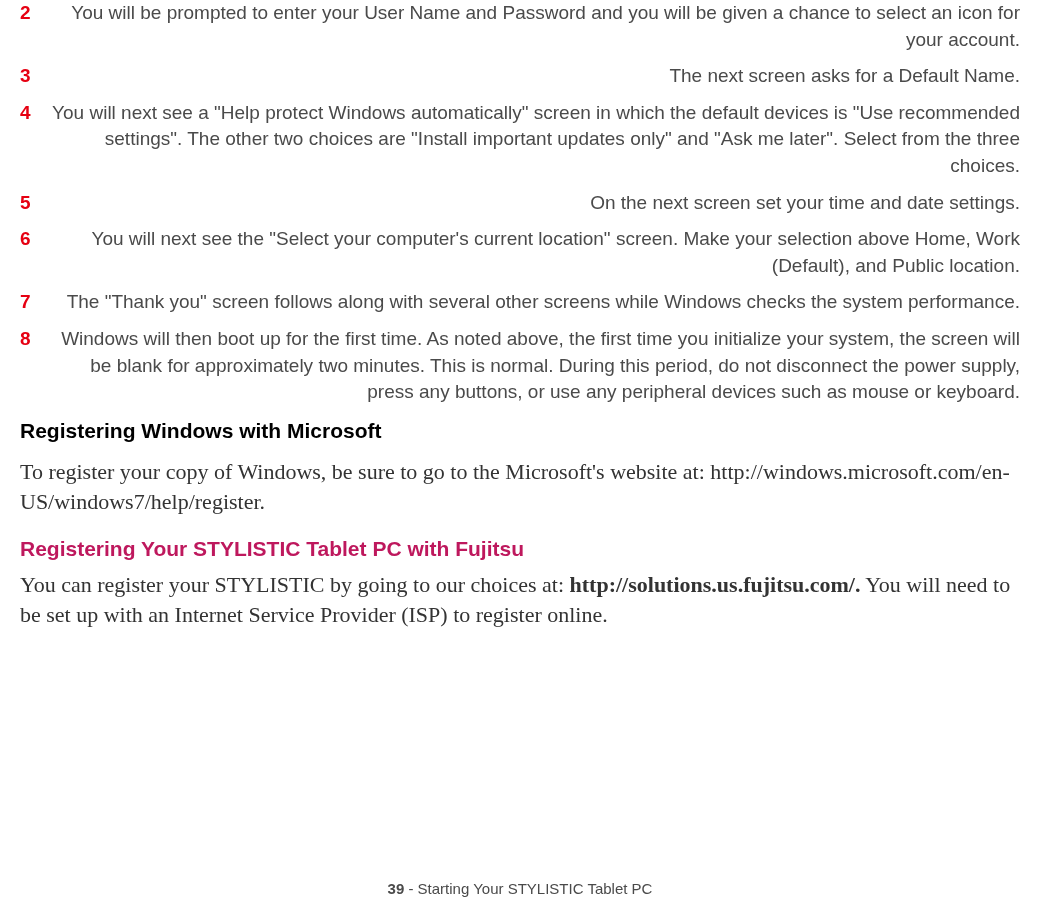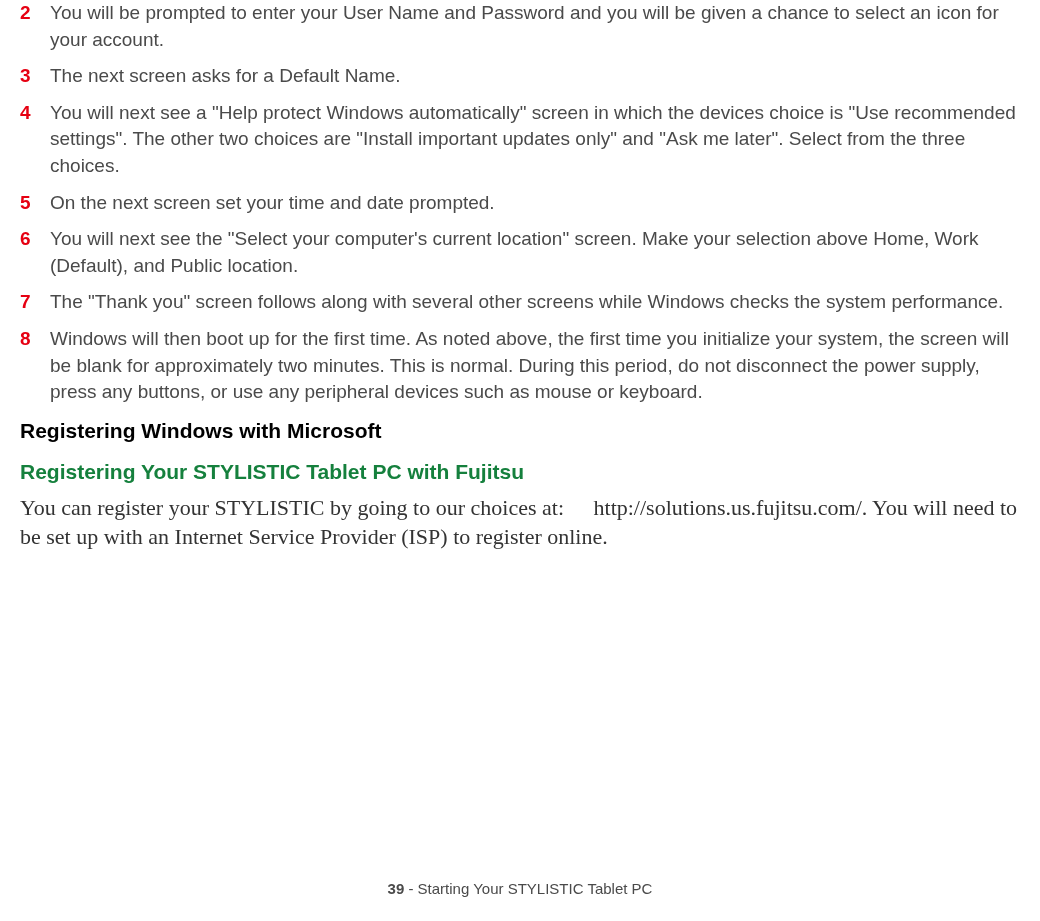--- a/index.html
+++ b/index.html
@@ -25,47 +25,47 @@
     margin-bottom: 10px;
   }
   .num {
     color: #e60012;
     font-weight: bold;
     width: 30px;
     flex: 0 0 30px;
   }
   .text {
     flex: 1;
+    text-align: right;
   }
   .heading-black {
     font-weight: bold;
     color: #000000;
     font-family: Arial, Helvetica, sans-serif;
     font-size: 21px;
     margin-top: 6px;
     margin-bottom: 12px;
   }
   .body-serif {
     font-family: "Times New Roman", Times, serif;
     font-size: 22px;
     color: #333;
     line-height: 1.35;
     margin-bottom: 18px;
   }
   .heading-red {
-    color: #15803d;
+    color: #be185d;
     font-weight: bold;
     font-family: Arial, Helvetica, sans-serif;
     font-size: 21px;
     margin-top: 12px;
     margin-bottom: 6px;
   }
   .body-serif .bold {
-    font-weight: normal;
-    margin-left: 24px;
+    font-weight: bold;
   }
   .footer {
     position: absolute;
     bottom: 22px;
     width: 1040px;
     text-align: center;
     font-family: Arial, Helvetica, sans-serif;
     font-size: 15px;
     color: #4a4a4a;
     left: 0;
@@ -84,44 +84,45 @@
     <div class="text">You will be prompted to enter your User Name and Password and you will be given a chance to select an icon for your account.</div>
   </div>
 
   <div class="step">
     <div class="num">3</div>
     <div class="text">The next screen asks for a Default Name.</div>
   </div>
 
   <div class="step">
     <div class="num">4</div>
-    <div class="text">You will next see a "Help protect Windows automatically" screen in which the devices choice is "Use recommended settings". The other two choices are "Install important updates only" and "Ask me later". Select from the three choices.</div>
+    <div class="text">You will next see a "Help protect Windows automatically" screen in which the default devices is "Use recommended settings". The other two choices are "Install important updates only" and "Ask me later". Select from the three choices.</div>
   </div>
 
   <div class="step">
     <div class="num">5</div>
-    <div class="text">On the next screen set your time and date prompted.</div>
+    <div class="text">On the next screen set your time and date settings.</div>
   </div>
 
   <div class="step">
     <div class="num">6</div>
     <div class="text">You will next see the "Select your computer's current location" screen. Make your selection above Home, Work (Default), and Public location.</div>
   </div>
 
   <div class="step">
     <div class="num">7</div>
     <div class="text">The "Thank you" screen follows along with several other screens while Windows checks the system performance.</div>
   </div>
 
   <div class="step">
     <div class="num">8</div>
     <div class="text">Windows will then boot up for the first time. As noted above, the first time you initialize your system, the screen will be blank for approximately two minutes. This is normal. During this period, do not disconnect the power supply, press any buttons, or use any peripheral devices such as mouse or keyboard.</div>
   </div>
 
   <div class="heading-black">Registering Windows with Microsoft</div>
+  <div class="body-serif">To register your copy of Windows, be sure to go to the Microsoft's website at: http://windows.microsoft.com/en-US/windows7/help/register.</div>
 
   <div class="heading-red">Registering Your STYLISTIC Tablet PC with Fujitsu</div>
   <div class="body-serif">
     <span>You can register your STYLISTIC by going to our choices at: </span><span class="bold">http://solutions.us.fujitsu.com/.</span><span> You will need to be set up with an Internet Service Provider (ISP) to register online.</span>
   </div>
 
 </div>
 
 <div class="footer">
   <span class="pnum">39</span><span> - </span><span>Starting Your STYLISTIC Tablet PC</span>

